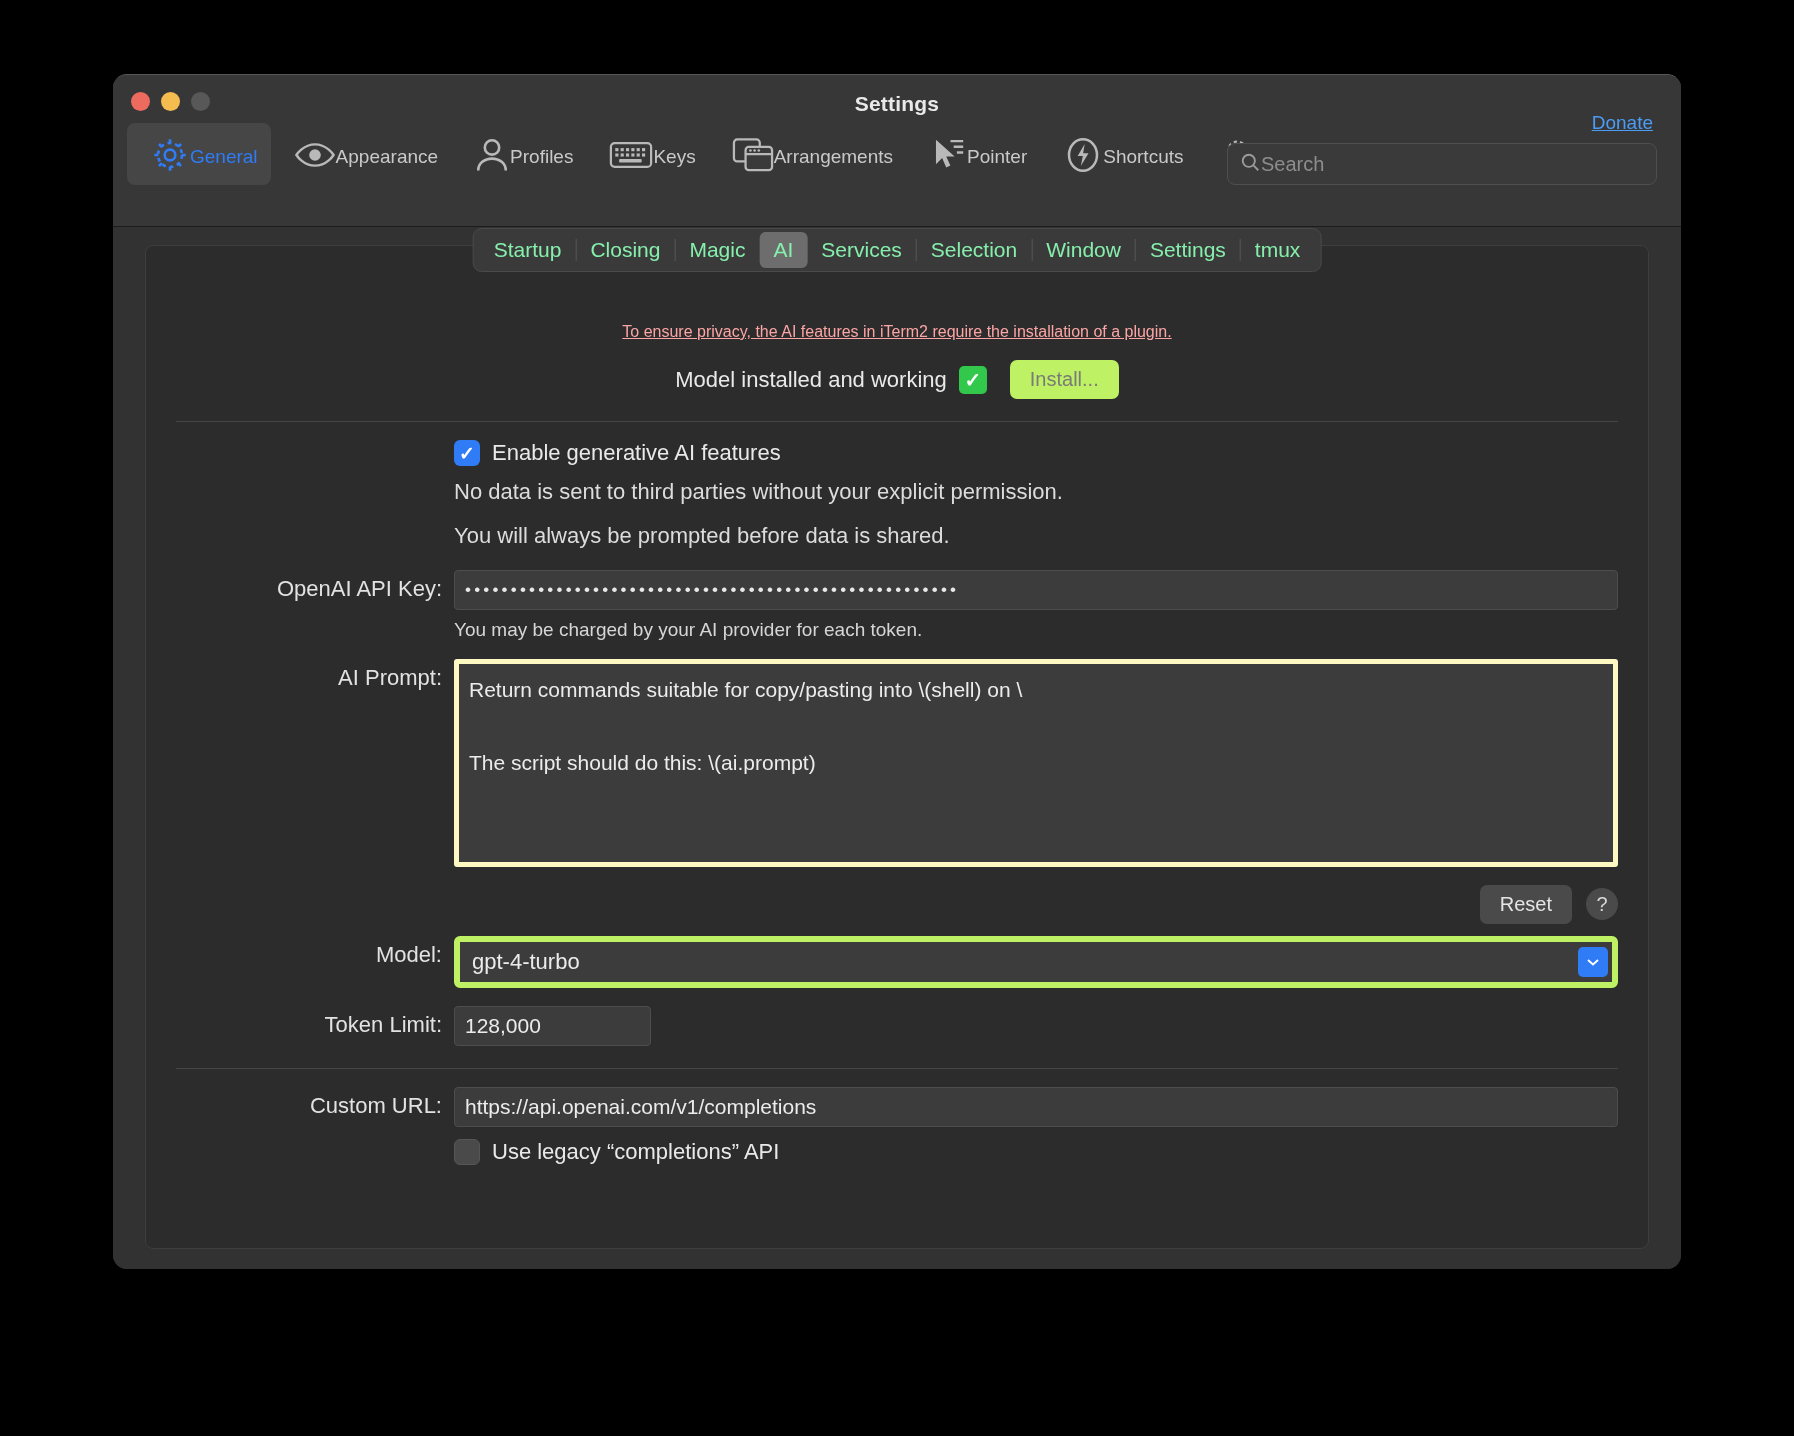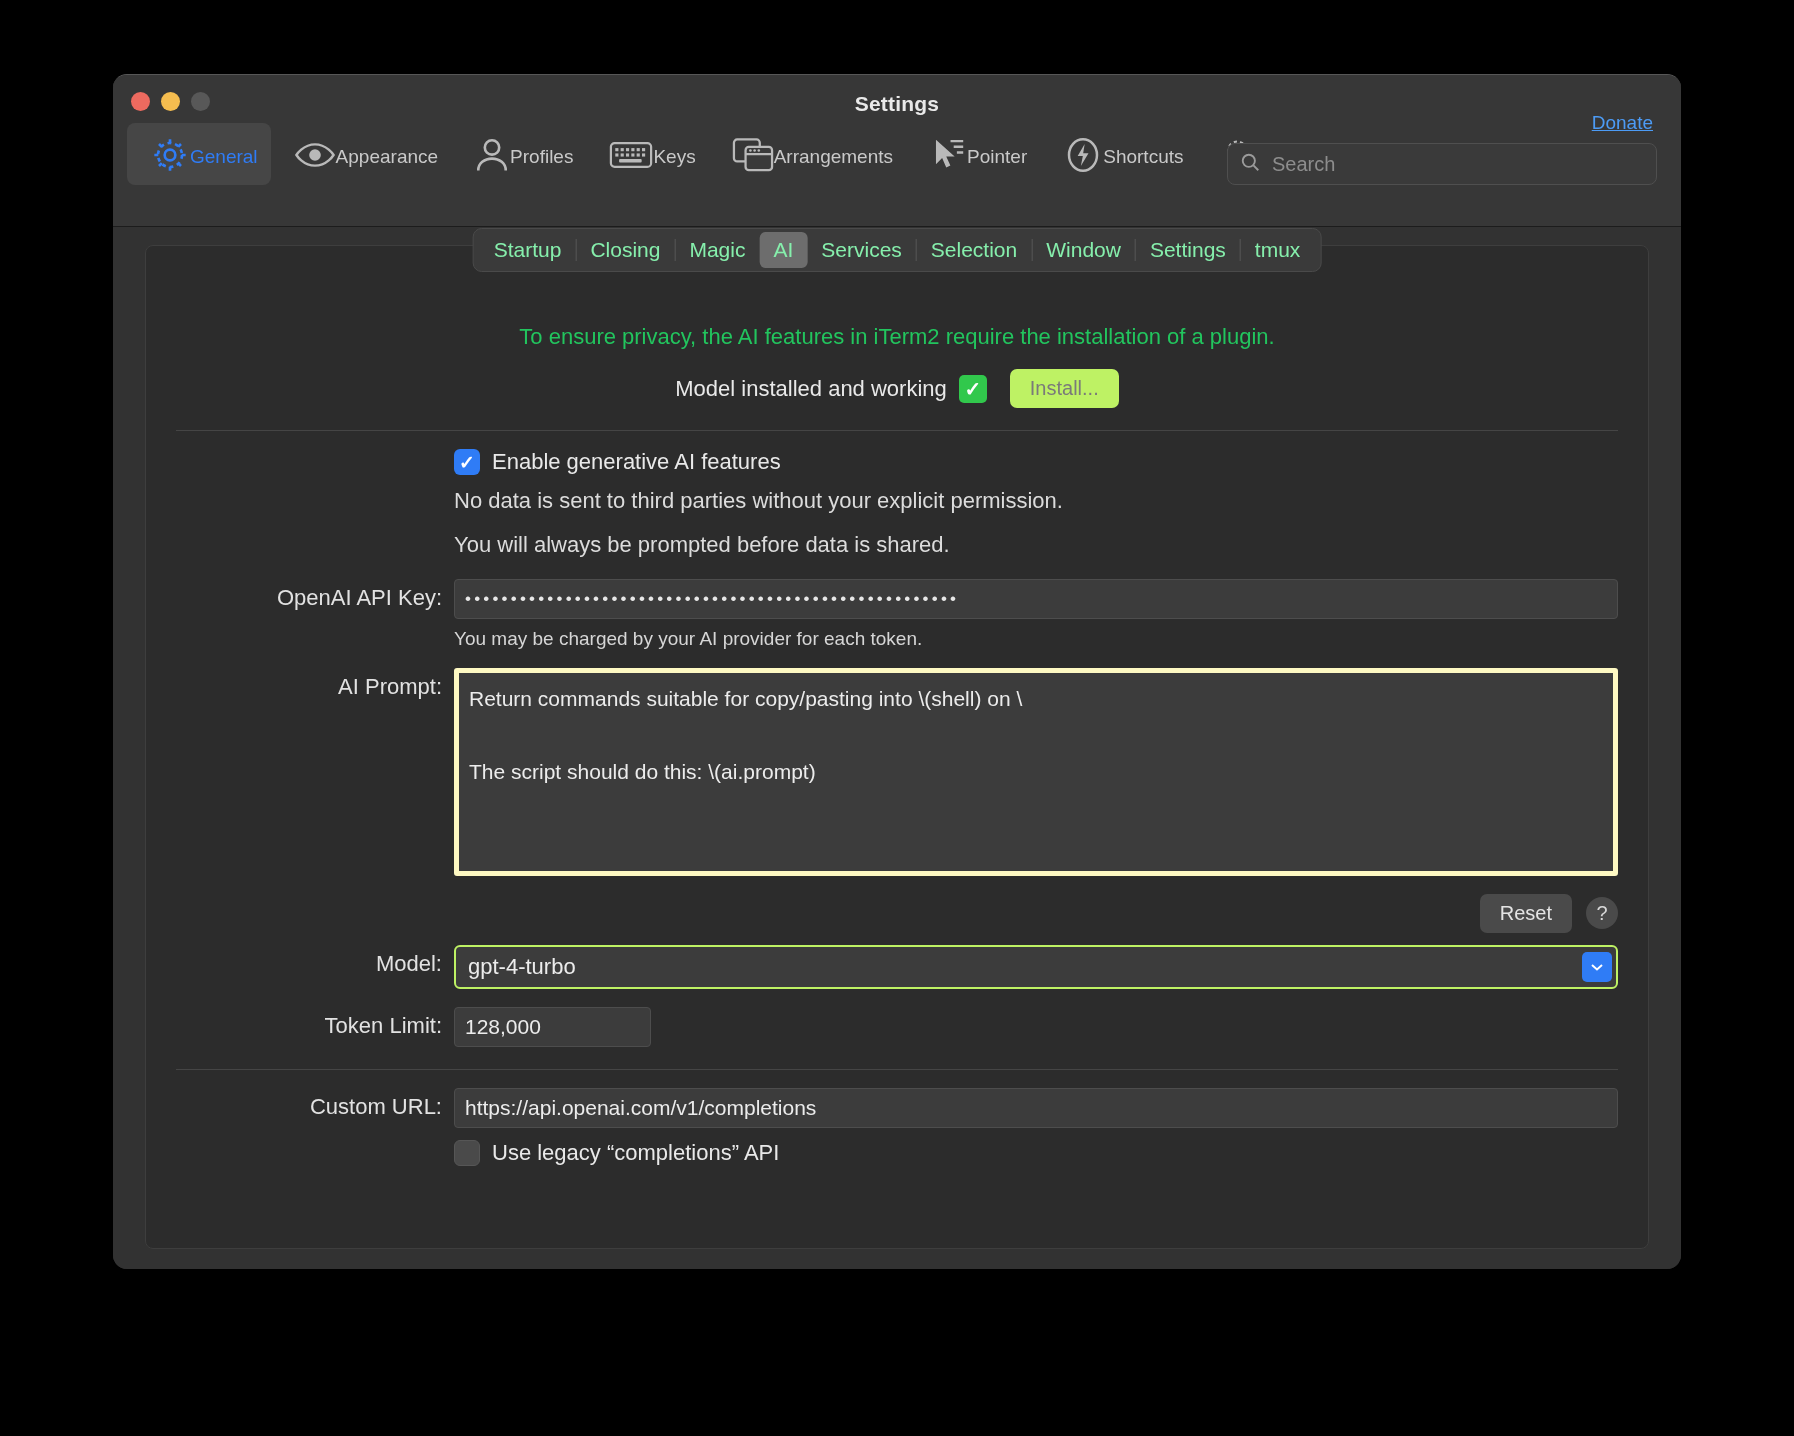--- a/index.html
+++ b/index.html
@@ -69,21 +69,21 @@
   .tb-label { font-size: 19px; color: #c9c9c9; margin-top: 3px; white-space: nowrap; }
   .tb-item.selected .tb-label { color: #2f7cf6; }
 
   
   #search-box {
     position: absolute; right: 24px; top: 68px;
     width: 430px; height: 42px;
     background: #3a3a3a;
     border: 1px solid #4f4f4f;
     border-radius: 8px;
-    display: flex; align-items: center; gap: 11px;
+    display: flex; align-items: center; 
     padding: 16px 12px;
   }
   #search-input {
     background: transparent; border: 0; outline: 0;
     color: #e6e6e6; font-size: 20px;
     font-family: "Liberation Sans", sans-serif;
     width: 100%;
   }
   #search-input::placeholder { color: #8d8d8d; }
 
@@ -126,22 +126,23 @@
   .tab.active { background: #6d6d6d; }
   .tab-sep { width: 1px; height: 22px; background: #575757; }
 
   
   #form {
     padding: 34px 30px 0 30px;
   }
 
   .center-text {
     text-align: center;
-    font-size: 22px; color: #22c55e;
+    font-size: 16px; color: #fca5a5;
     line-height: 1.5;
+    text-decoration: underline;
   }
 
   .plugin-row {
     display: flex; align-items: center; justify-content: center;
     gap: 12px; margin-top: 16px;
   }
   .plugin-status { font-size: 22px; color: #e9e9e9; }
   .green-check {
     width: 28px; height: 28px; border-radius: 5px;
     background: #31c84c;
@@ -246,21 +247,21 @@
     width: 32px; height: 32px; border-radius: 50%;
     background: #4a4a4a;
     display: flex; align-items: center; justify-content: center;
     font-size: 20px; color: #d8d8d8; cursor: pointer;
   }
 
   .popup {
     position: relative;
     width: 100%;
     background: #3c3c3c;
-    border: 2px solid #bef264;
+    border: 6px solid #bef264;
     border-radius: 6px;
     padding: 7px 44px 7px 12px;
     font-size: 22px; color: #ececec;
     cursor: pointer;
   }
   .popup-arrow {
     position: absolute; right: 4px; top: 50%;
     transform: translateY(-50%);
     width: 30px; height: 30px;
     background: #2f7cf6;

